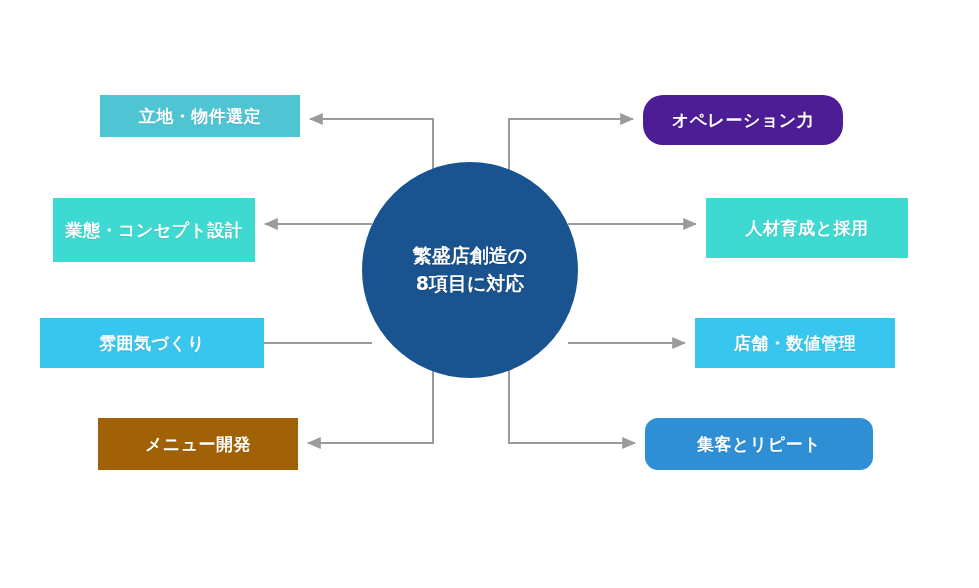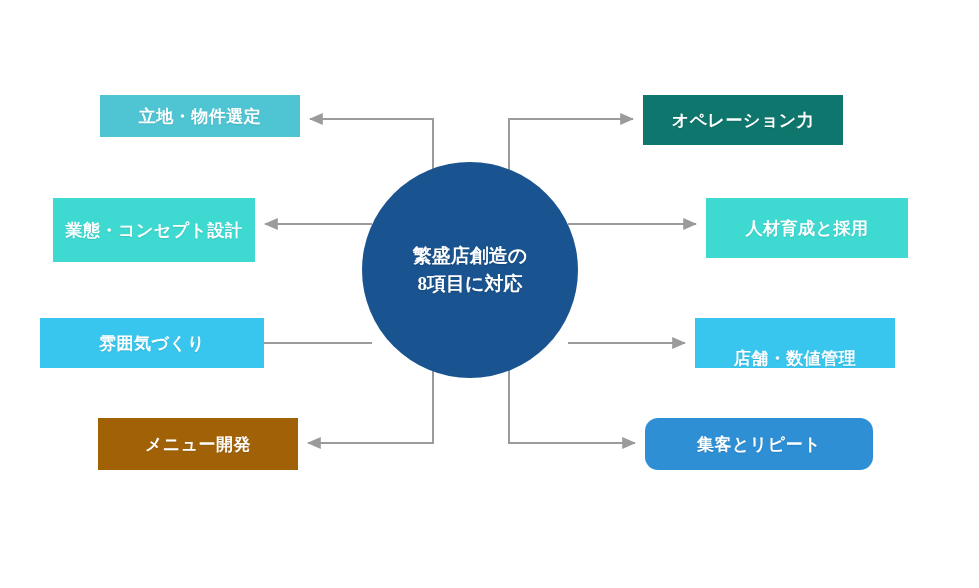--- a/index.html
+++ b/index.html
@@ -52,21 +52,20 @@
     display: flex;
     flex-direction: column;
     align-items: center;
     justify-content: center;
     color: #ffffff;
     font-weight: bold;
     font-size: 19px;
     line-height: 1.45;
     text-align: center;
     text-shadow: 0 1px 2px rgba(0,0,0,0.18);
-    font-family: Liberation Serif, serif;
   }
   #hub .hub-line {
     display: block;
   }
 </style>
 </head>
 <body>
 
 <div id="canvas" style="width: 979px; height: 588px; background: rgb(255, 255, 255);">
 
@@ -98,26 +97,26 @@
   </div>
   <div class="node-box" style="left: 53px; top: 198px; width: 202px; height: 64px; background: rgb(62, 217, 209);">
     <span>業態・コンセプト設計</span>
   </div>
   <div class="node-box" style="left: 40px; top: 318px; width: 224px; height: 50px; background: rgb(56, 198, 238);">
     <span>雰囲気づくり</span>
   </div>
   <div class="node-box" style="left: 98px; top: 418px; width: 200px; height: 52px; background: #a16207;">
     <span>メニュー開発</span>
   </div>
-  <div class="node-box" style="left: 643px; top: 95px; width: 200px; height: 50px; background: #0f766e;">
+  <div class="node-box" style="left: 643px; top: 95px; width: 200px; height: 50px; background: #4c1d95; border-radius: 20px;">
     <span>オペレーション力</span>
   </div>
   <div class="node-box" style="left: 706px; top: 198px; width: 202px; height: 60px; background: rgb(62, 217, 209);">
     <span>人材育成と採用</span>
   </div>
-  <div class="node-box" style="left: 695px; top: 318px; width: 200px; height: 50px; background: rgb(56, 198, 238); align-items: flex-end;">
+  <div class="node-box" style="left: 695px; top: 318px; width: 200px; height: 50px; background: rgb(56, 198, 238);">
     <span>店舗・数値管理</span>
   </div>
   <div class="node-box" style="left: 645px; top: 418px; width: 228px; height: 52px; background: rgb(46, 143, 212); border-radius: 13px;">
     <span>集客とリピート</span>
   </div>
 
 </div>
 
 </body></html>

